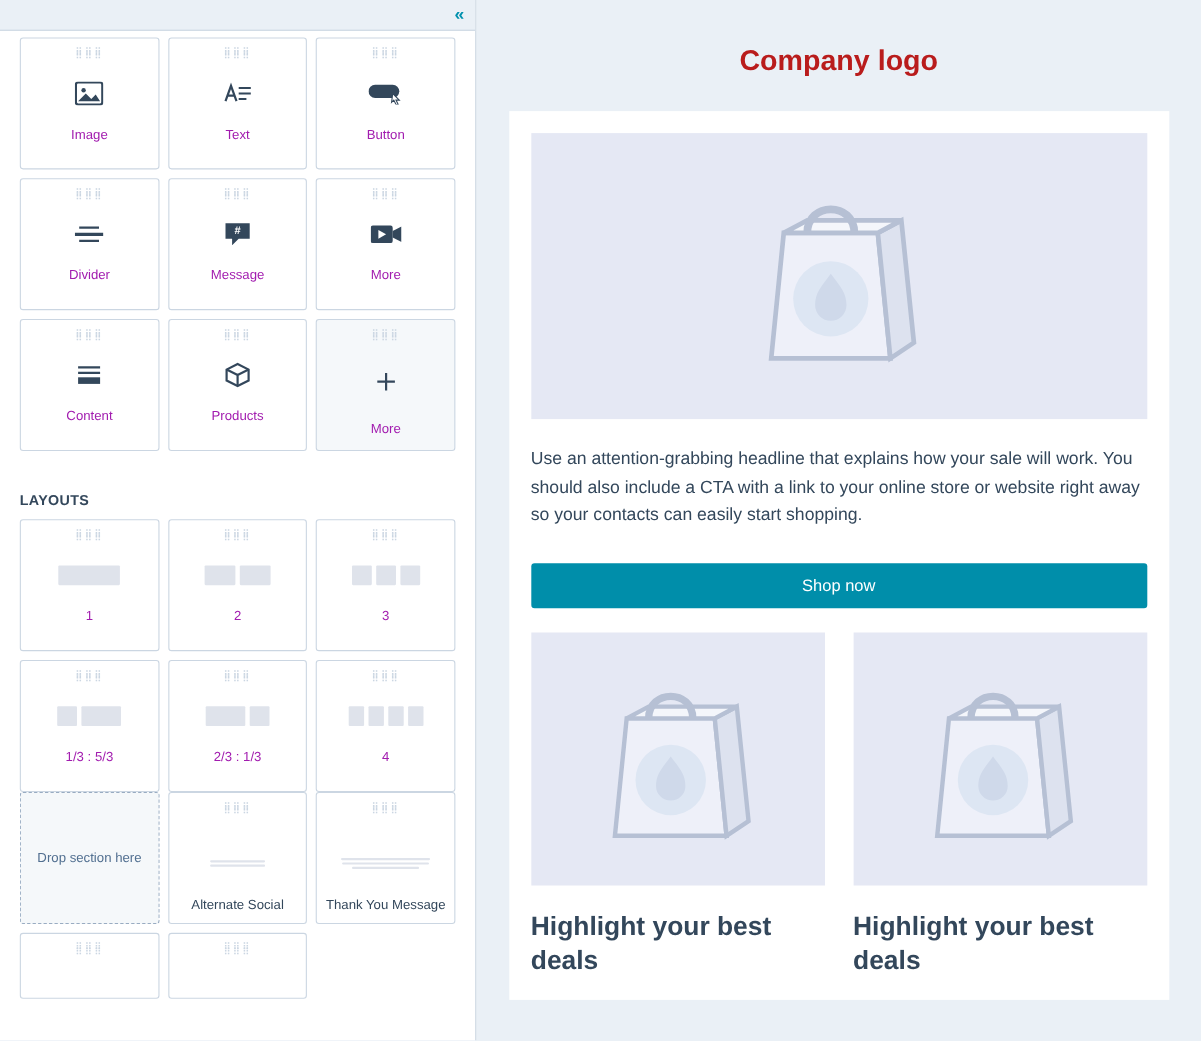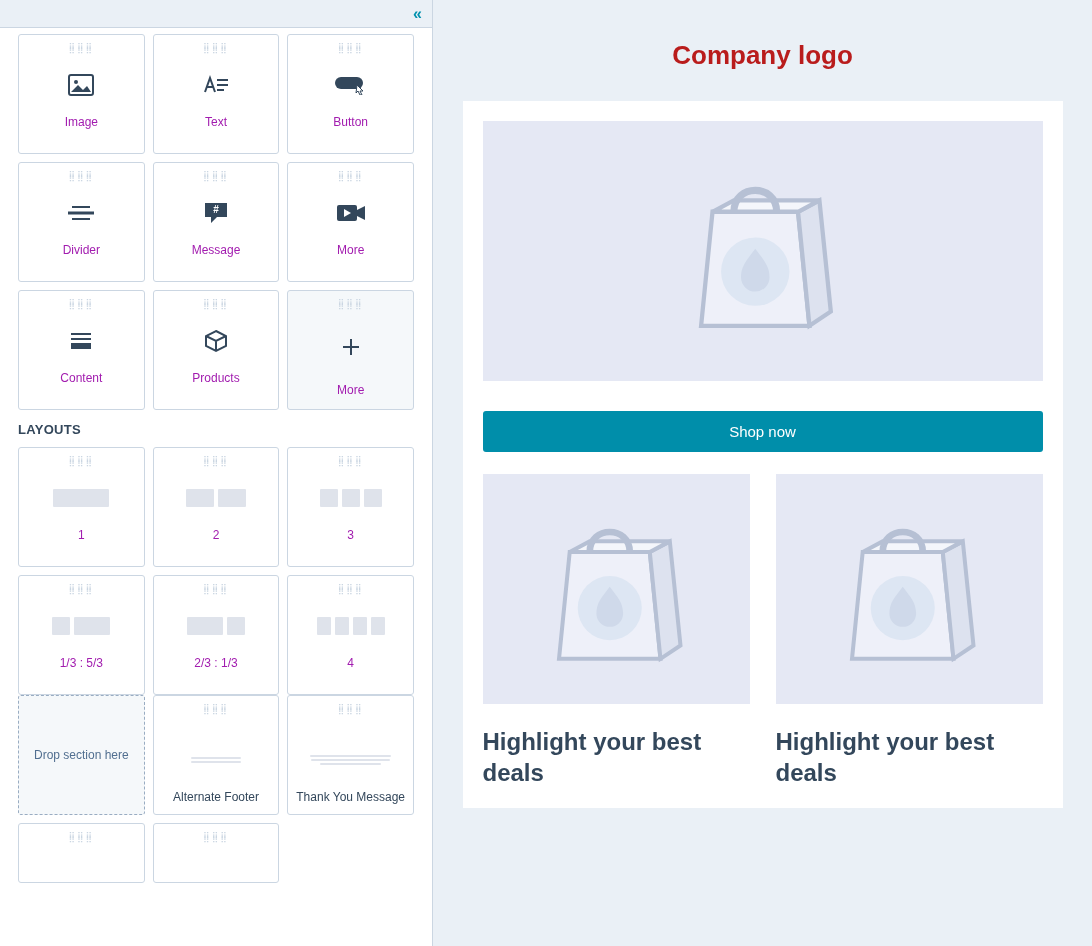--- a/index.html
+++ b/index.html
@@ -99,21 +99,21 @@
     margin-top: 12px;
     font-size: 12px;
     color: #a21caf;
   }
   .tile.more { background: #f5f8fa; }
   .section-title {
     font-size: 13px;
     font-weight: 700;
     color: #33475b;
     letter-spacing: 0.3px;
-    margin: 12px 0 10px 0;
+    margin: 37px 0 10px 0;
   }
   .section-header {
     display: flex;
     justify-content: space-between;
     align-items: center;
   }
   .manage-link {
     color: #0091ae;
     font-size: 14px;
     font-weight: 600;
@@ -434,21 +434,21 @@
     <div class="tile-grid">
       <div class="saved-tile drop">
         <span class="drop-text">Drop section here</span>
       </div>
       <div class="saved-tile">
         <div class="tile-handle">⠿⠿⠿<br>⠿⠿⠿</div>
         <div class="saved-preview">
           <div class="preview-line" style="width:50%"></div>
           <div class="preview-line" style="width:50%"></div>
         </div>
-        <div class="saved-label">Alternate Footer</div>
+        <div class="saved-label">Alternate Social</div>
       </div>
       <div class="saved-tile">
         <div class="tile-handle">⠿⠿⠿<br>⠿⠿⠿</div>
         <div class="saved-preview">
           <div class="preview-line" style="width:80%"></div>
           <div class="preview-line" style="width:78%"></div>
           <div class="preview-line" style="width:60%"></div>
         </div>
         <div class="saved-label">Thank You Message</div>
       </div>
@@ -467,20 +467,21 @@
 
 <div class="canvas">
   <div class="email">
     <div class="logo">Company logo</div>
     <div class="card">
       <div class="hero-img">
         <svg class="bag-svg" viewBox="0 0 110 115">
             <use href="#bag"></use>
           </svg>
       </div>
+      <div class="body-text">Use an attention-grabbing headline that explains how your sale will work. You should also include a CTA with a link to your online store or website right away so your contacts can easily start shopping.</div>
       <div class="cta-button">Shop now</div>
       <div class="two-col">
         <div class="col">
           <div class="col-img">
             <svg class="bag-svg" viewBox="0 0 110 115">
                 <use href="#bag"></use>
               </svg>
           </div>
           <div class="col-headline">Highlight your best deals</div>
         </div>

